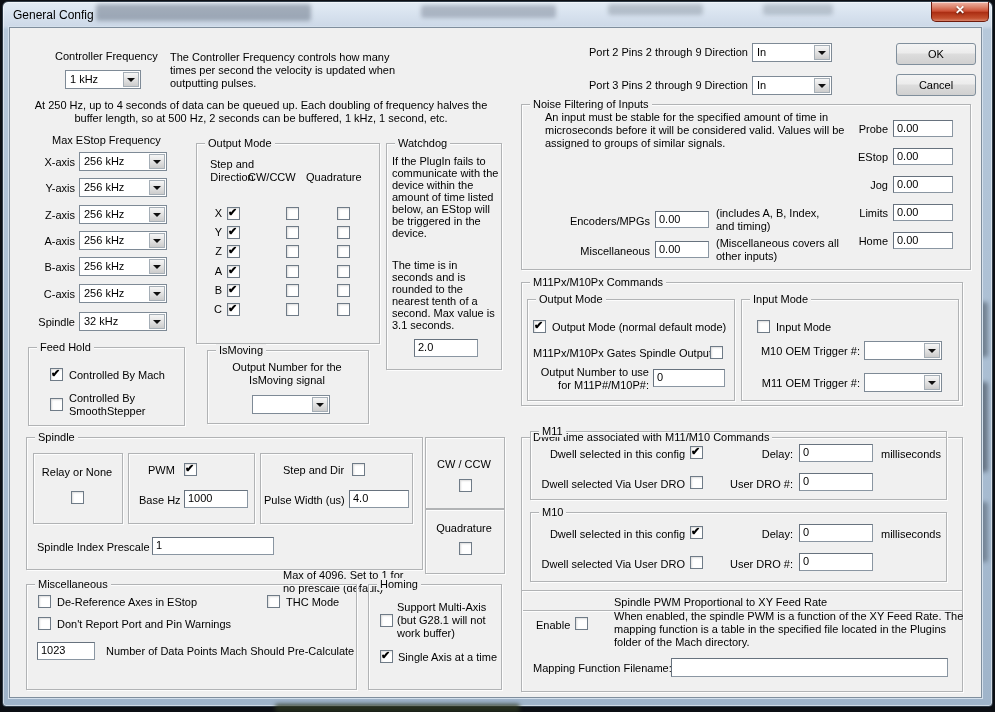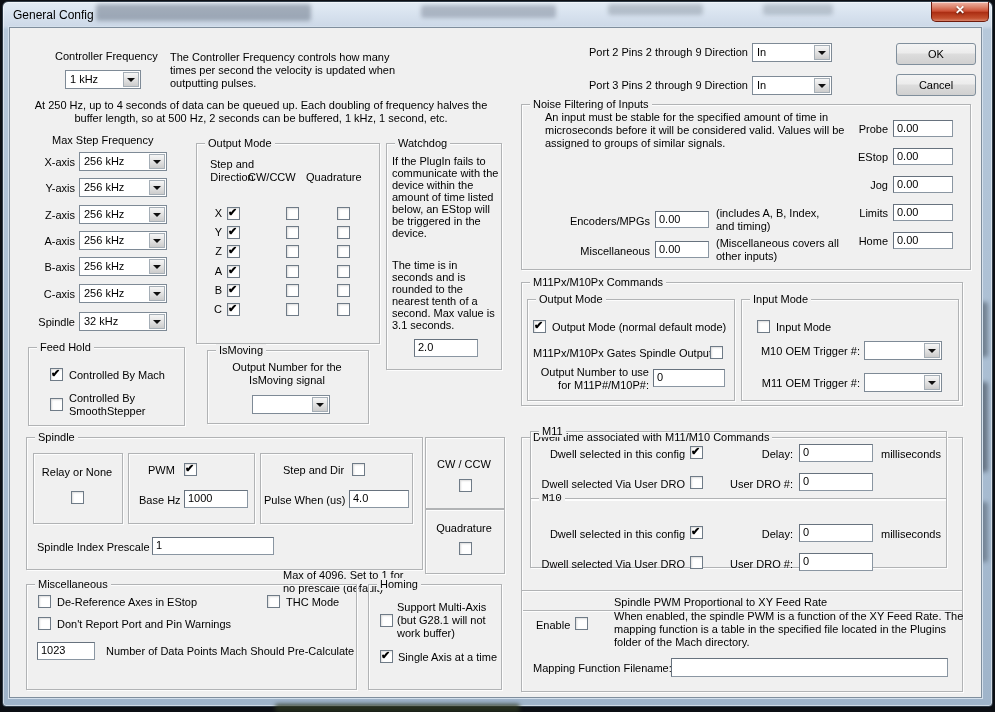--- a/index.html
+++ b/index.html
@@ -83,21 +83,21 @@
   <div class="combo" style="left:752px;top:76px;width:80px;">
     <span class="combo-text">In</span>
     <span class="combo-btn">
         <span class="arr"></span>
       </span>
   </div>
 
   <div class="btn" style="left:896px;top:43px;width:80px;height:22px;">OK</div>
   <div class="btn" style="left:896px;top:74px;width:80px;height:22px;">Cancel</div>
 
-  <div class="lbl" style="left:52px;top:134px;">Max Step Frequency</div>
+  <div class="lbl" style="left:52px;top:134px;">Max EStop Frequency</div>
   <div class="lbl ta-r" style="left:28px;top:156px;width:47px;">X-axis</div>
   <div class="combo" style="left:79px;top:152px;width:88px;">
       <span class="combo-text">256 kHz</span>
       <span class="combo-btn">
         <span class="arr"></span>
       </span>
     </div>
   <div class="lbl ta-r" style="left:28px;top:182px;width:47px;">Y-axis</div>
   <div class="combo" style="left:79px;top:178px;width:88px;">
       <span class="combo-text">256 kHz</span>
@@ -249,21 +249,21 @@
   <div class="lbl ta-r" style="left:530px;top:448px;width:155px;">Dwell selected in this config</div>
   <span class="cb checked" style="left:690px;top:446px;"></span>
   <div class="lbl ta-r" style="left:723px;top:448px;width:70px;">Delay:</div>
   <div class="edit" style="left:799px;top:444px;width:74px;height:18px;">0</div>
   <div class="lbl" style="left:881px;top:448px;">milliseconds</div>
   <div class="lbl ta-r" style="left:530px;top:478px;width:155px;">Dwell selected Via User DRO</div>
   <span class="cb" style="left:690px;top:476px;"></span>
   <div class="lbl ta-r" style="left:723px;top:478px;width:70px;">User DRO #:</div>
   <div class="edit" style="left:799px;top:473px;width:74px;height:18px;">0</div>
 
-  <div class="group" style="left:530px;top:498px;width:415px;height:68px;font-family:Liberation Mono, monospace;">
+  <div class="group" style="left:530px;top:512px;width:415px;height:68px;">
     <span class="glabel">M10</span>
   </div>
   <div class="lbl ta-r" style="left:530px;top:528px;width:155px;">Dwell selected in this config</div>
   <span class="cb checked" style="left:690px;top:526px;"></span>
   <div class="lbl ta-r" style="left:723px;top:528px;width:70px;">Delay:</div>
   <div class="edit" style="left:799px;top:524px;width:74px;height:18px;">0</div>
   <div class="lbl" style="left:881px;top:528px;">milliseconds</div>
   <div class="lbl ta-r" style="left:530px;top:558px;width:155px;">Dwell selected Via User DRO</div>
   <span class="cb" style="left:690px;top:556px;"></span>
   <div class="lbl ta-r" style="left:723px;top:558px;width:70px;">User DRO #:</div>
@@ -305,21 +305,21 @@
 
   <div class="group" style="left:128px;top:453px;width:125px;height:69px;"></div>
   <div class="lbl" style="left:148px;top:464px;">PWM</div>
   <span class="cb checked" style="left:184px;top:463px;"></span>
   <div class="lbl" style="left:139px;top:494px;">Base Hz</div>
   <div class="edit" style="left:184px;top:490px;width:64px;height:18px;">1000</div>
 
   <div class="group" style="left:260px;top:453px;width:151px;height:69px;"></div>
   <div class="lbl" style="left:283px;top:464px;">Step and Dir</div>
   <span class="cb" style="left:352px;top:463px;"></span>
-  <div class="lbl" style="left:264px;top:494px;">Pulse When (us)</div>
+  <div class="lbl" style="left:264px;top:494px;">Pulse Width (us)</div>
   <div class="edit" style="left:349px;top:490px;width:60px;height:18px;">4.0</div>
 
   <div class="lbl" style="left:37px;top:541px;">Spindle Index Prescale</div>
   <div class="edit" style="left:152px;top:537px;width:122px;height:18px;">1</div>
   <div class="lblw" style="left:283px;top:533px;width:132px;margin-top:36px;">Max of 4096. Set to 1 for no prescale (default)</div>
 
   <div class="group" style="left:425px;top:437px;width:78px;height:70px;"></div>
   <div class="lbl ta-c" style="left:425px;top:458px;width:78px;">CW / CCW</div>
   <span class="cb" style="left:459px;top:479px;"></span>
   <div class="group" style="left:425px;top:509px;width:78px;height:63px;"></div>

